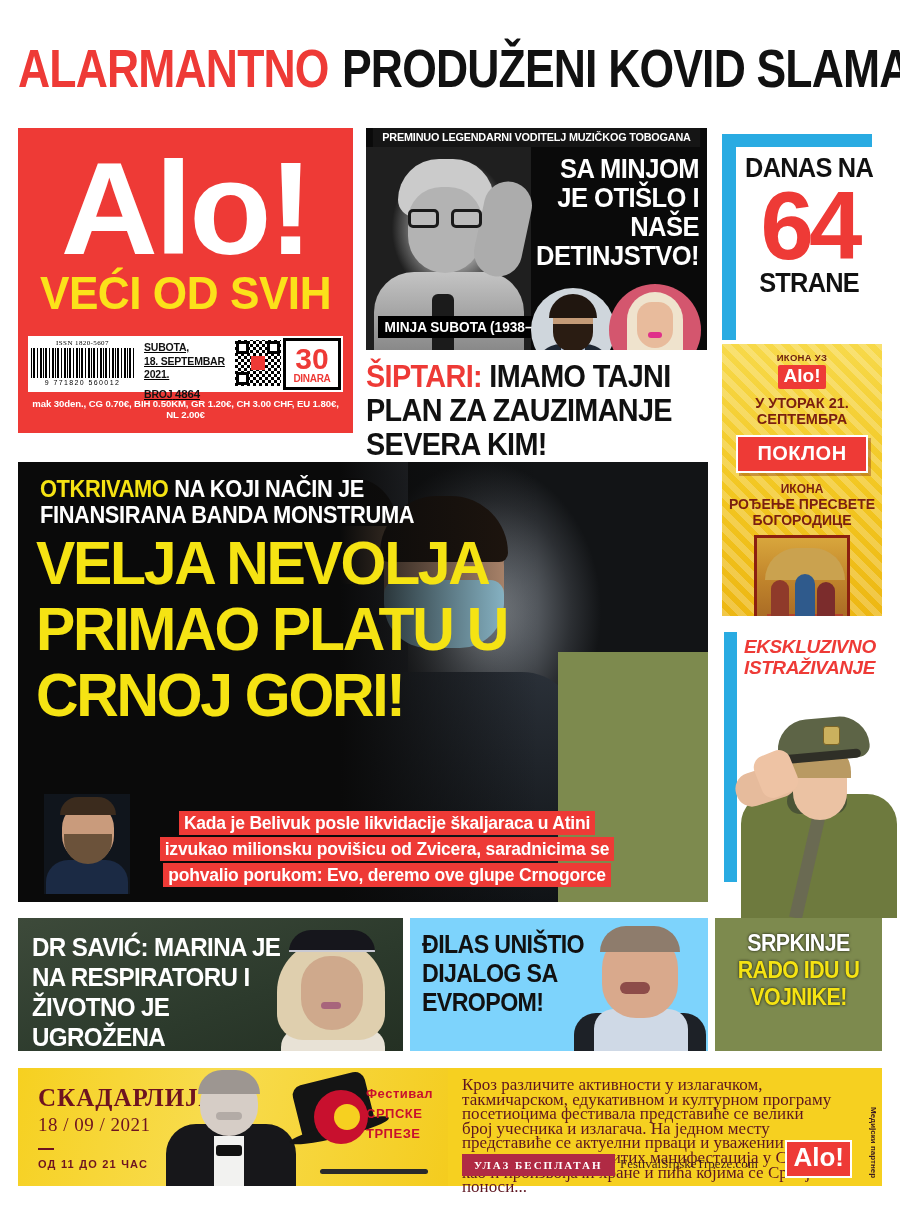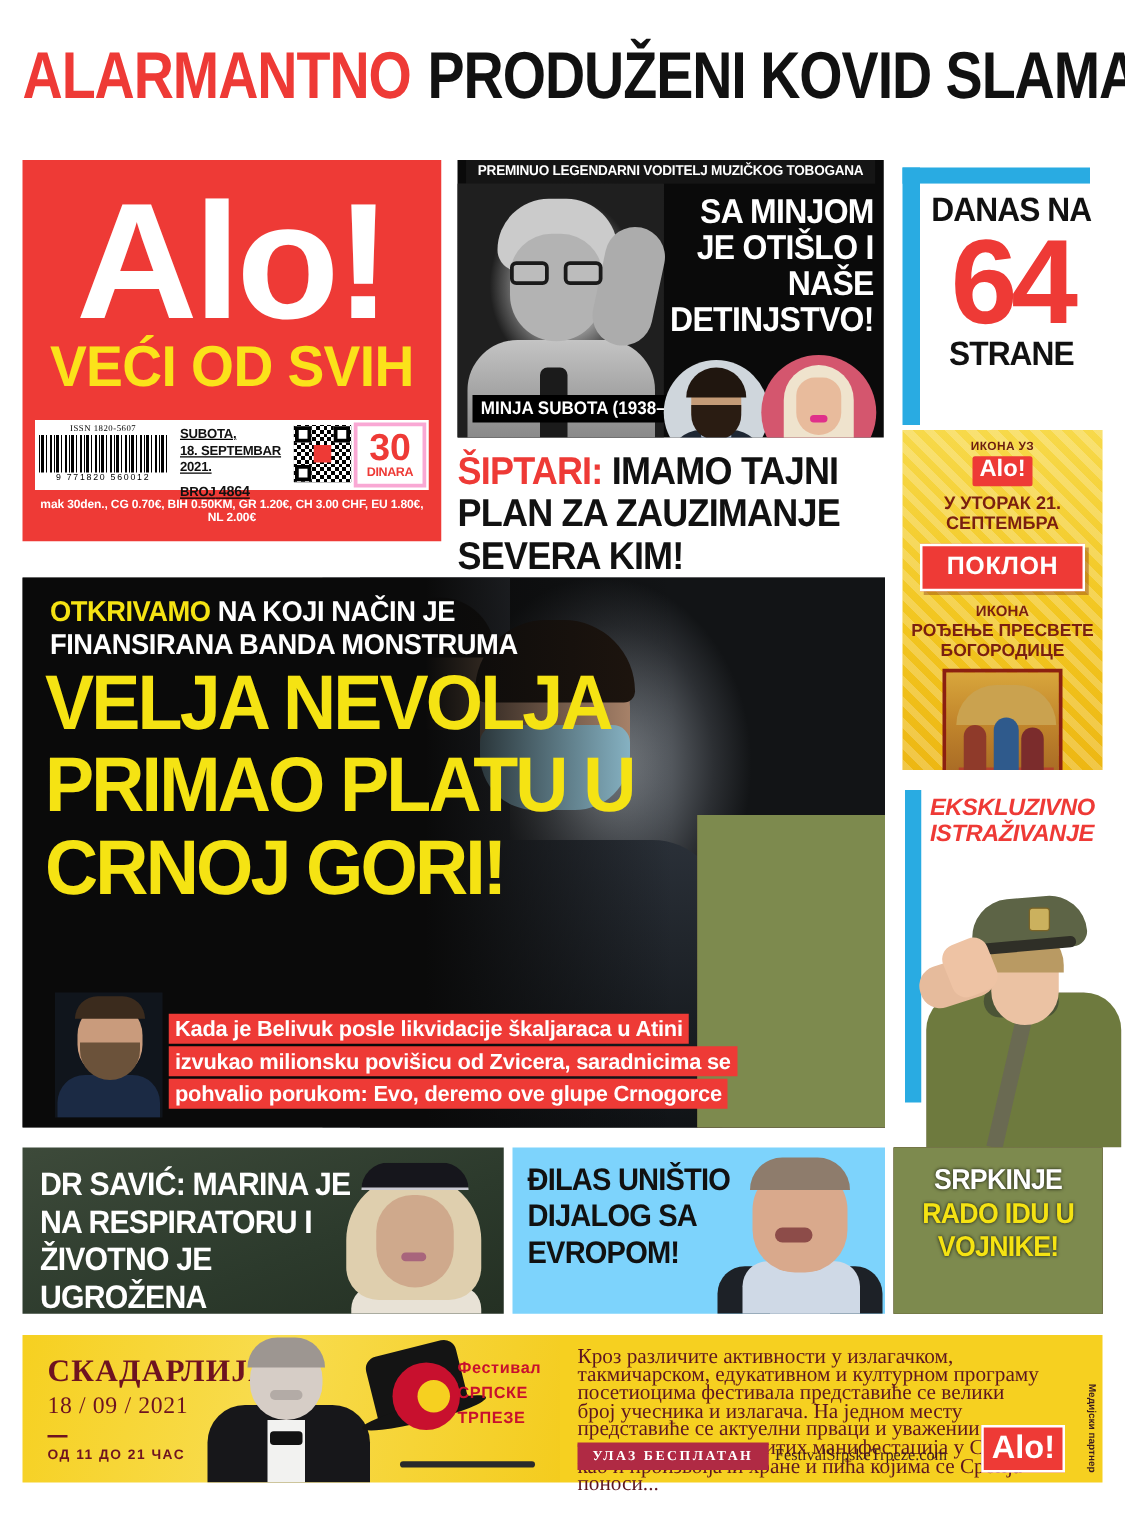--- a/index.html
+++ b/index.html
@@ -7,21 +7,21 @@
     width: 900px; height: 1226px;
     background: #ffffff;
     font-family: "Liberation Sans", sans-serif;
     overflow: hidden;
   }
   .page { position: relative; width: 900px; height: 1226px; background: #fff; }
 
   
   .topbanner {
     position: absolute; left: 18px; top: 34px; width: 864px; height: 62px;
-    display: flex; align-items: flex-start; white-space: nowrap;
+    display: flex; align-items: flex-end; white-space: nowrap;
   }
   .tb-red, .tb-black {
     font-weight: 900; font-size: 53px; line-height: 54px;
     transform: scaleX(0.84); transform-origin: left center;
     letter-spacing: -1px;
   }
   .tb-red { color: #ee3a36; }
   .tb-black { color: #111; margin-left: -46px; }
 
   
@@ -54,21 +54,21 @@
   .dateblock .broj { margin-top: 6px; font-weight: 700; }
   .dateblock .broj b { font-size: 11.5px; }
   .qr { width: 46px; height: 46px; margin: 4px 2px 0 0; position: relative;
         background:
           repeating-linear-gradient(90deg,#000 0 3px,#fff 3px 6px),
           repeating-linear-gradient(0deg,#000 0 3px,#fff 3px 6px);
         background-blend-mode: difference; }
   .qr::after{content:"";position:absolute;left:16px;top:16px;width:14px;height:14px;background:#ee3a36;}
   .qrc { position:absolute; width:13px; height:13px; border:3px solid #000; background:#fff;}
   .qrc.tl{left:1px;top:1px;} .qrc.tr{right:1px;top:1px;} .qrc.bl{left:1px;bottom:1px;}
-  .price { width: 58px; border: 3px solid #f9a8d4; margin: 2px 2px 2px 0;
+  .price { width: 58px; border: 3px solid #000000; margin: 2px 2px 2px 0;
            display:flex; flex-direction:column; align-items:center; justify-content:center; }
   .price .num { font-size: 30px; font-weight: 900; color: #ee3a36; line-height: 28px; }
   .price .cur { font-size: 10px; font-weight: 700; color: #ee3a36; letter-spacing: -.3px;}
   .currline {
     position: absolute; left: 8px; right: 8px; top: 270px;
     color: #fff; font-size: 9.6px; font-weight: 700; text-align: center; letter-spacing: -.1px;
   }
 
   
   .minja { position: absolute; left: 366px; top: 128px; width: 341px; height: 222px; background: #0a0a0a; overflow: hidden; }
@@ -217,21 +217,21 @@
     transform: scaleX(.95); transform-origin: left top; letter-spacing: -.4px;}
   .kicker .y { color: #f5e313; }
   .bigtitle { position: absolute; left: 18px; top: 68px; width: 520px;
     color: #f5e313; font-weight: 900; font-size: 62px; line-height: 66px;
     transform: scaleX(.95); transform-origin: left top; letter-spacing: -2.4px;}
   .mug { position: absolute; left: 26px; bottom: 8px; width: 86px; height: 100px; overflow: hidden; background:#10151c;}
   .mug-head{position:absolute;left:18px;top:8px;width:52px;height:60px;border-radius:26px;background:#c99b7c;}
   .mug-hair{position:absolute;left:16px;top:3px;width:56px;height:18px;border-radius:28px 28px 0 0;background:#3b2b1d;}
   .mug-beard{position:absolute;left:20px;top:40px;width:48px;height:30px;border-radius:0 0 24px 24px;background:#6b523a;}
   .mug-body{position:absolute;left:2px;bottom:0;width:82px;height:34px;border-radius:22px 22px 0 0;background:#1b2a44;}
-  .subhead { position: absolute; left: 117px; bottom: 14px; width: 470px; }
+  .subhead { position: absolute; left: 134px; bottom: 14px; width: 470px; text-align: center; }
   .subhead span { display: inline; background: #ee3a36; color: #fff; font-weight: 700;
     font-size: 17.5px; line-height: 26px; padding: 2px 5px; box-decoration-break: clone;
     -webkit-box-decoration-break: clone; letter-spacing: -.2px;}
 
   
   .savic { position: absolute; left: 18px; top: 918px; width: 385px; height: 133px;
     background: linear-gradient(160deg,#3d4a3a 0%, #2c3a2c 60%, #243023 100%); overflow: hidden;}
   .savic h2 { position: absolute; left: 14px; top: 14px; width: 280px; color: #fff;
     font-weight: 900; font-size: 26px; line-height: 30px; transform: scaleX(.93);
     transform-origin: left top; letter-spacing: -.7px;}

